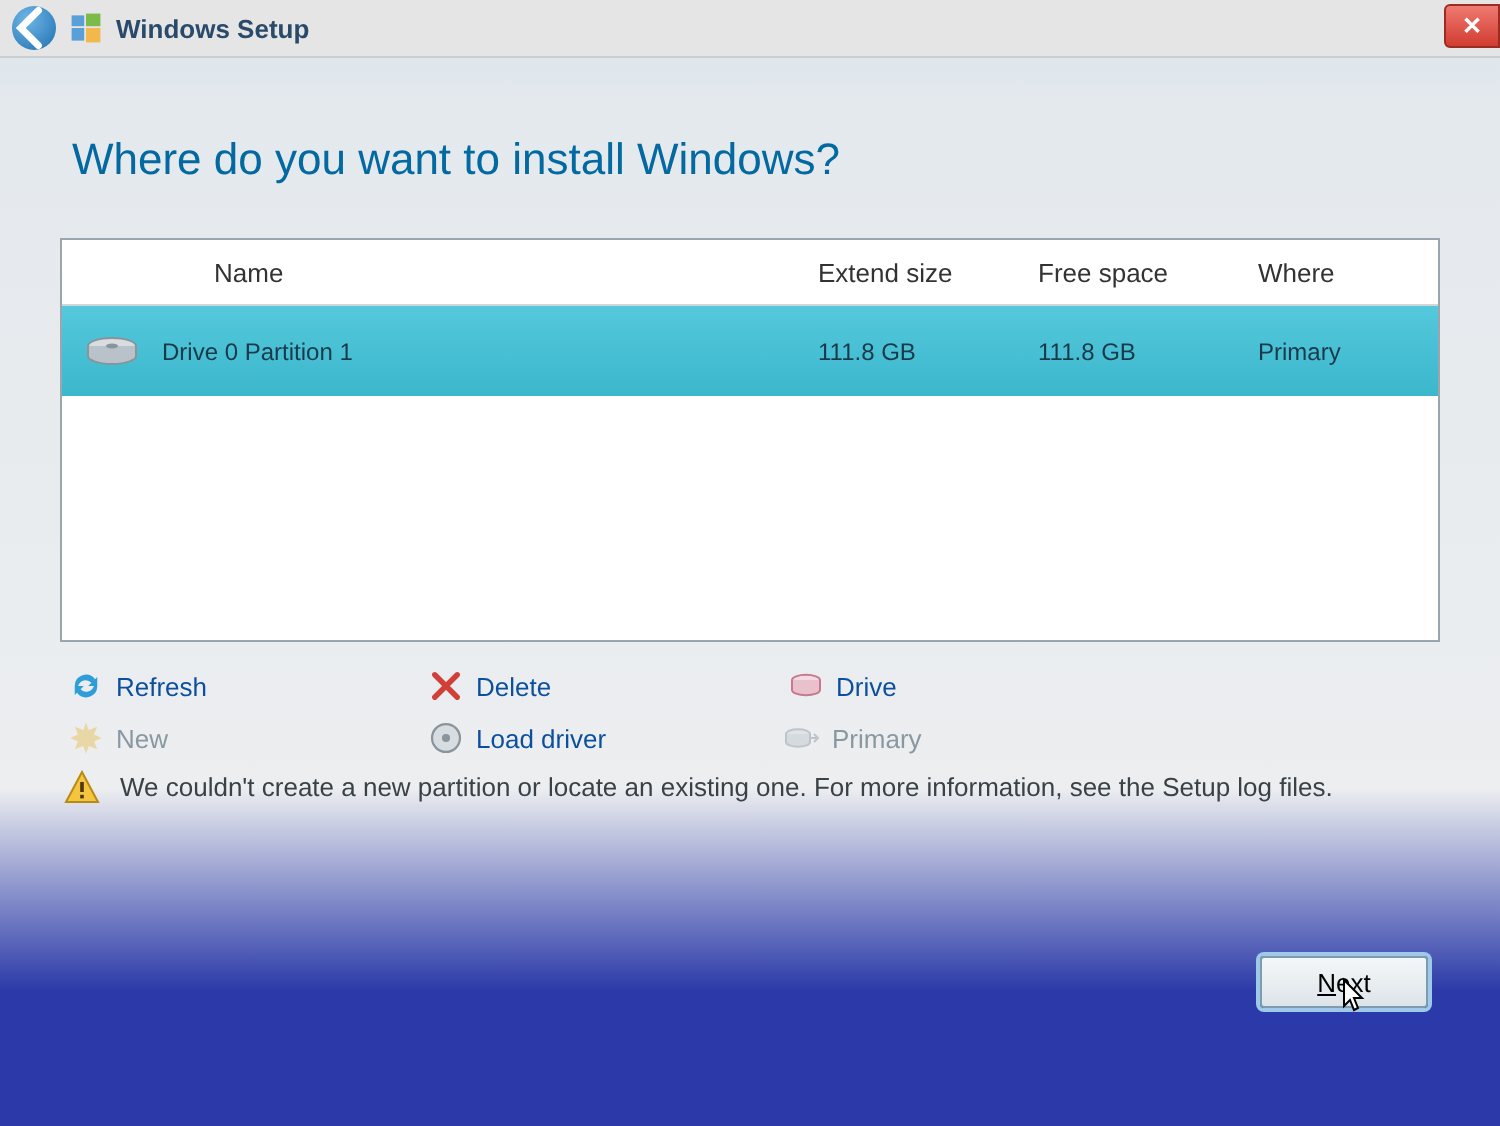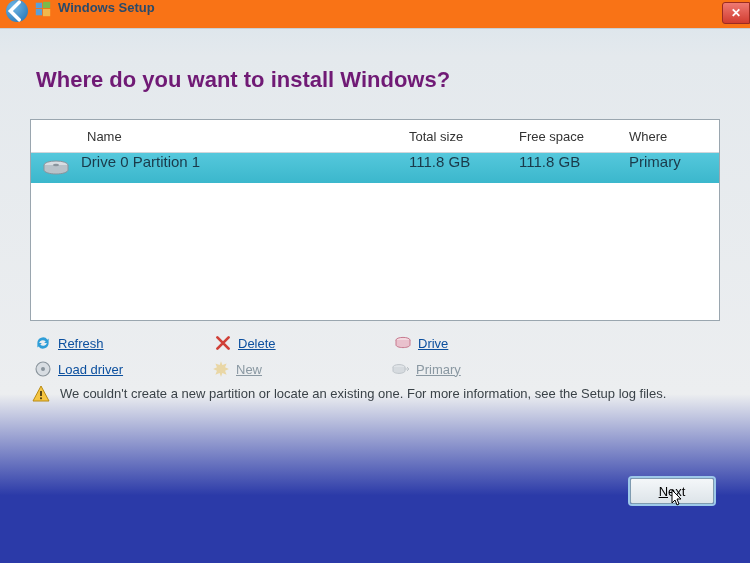--- a/index.html
+++ b/index.html
@@ -1,38 +1,38 @@
 <!DOCTYPE html>
 <html><head>
 <meta charset="utf-8">
 <style>
 html,body{margin:0;padding:0;width:750px;height:563px;font-family:"Segoe UI",Tahoma,sans-serif;overflow:hidden}
 body{background:linear-gradient(180deg,#d9e4ec 0%,#e4e9ed 10%,#eceef0 70%,#2b3aa8 88%,#2b3aa8 100%)}
-.titlebar{height:28px;background:#f97316;display:flex;padding:0 6px;gap:6px;border-bottom:1px solid #c8cfd4}
+.titlebar{height:28px;background:#e5e5e5;display:flex;align-items:center;padding:0 6px;gap:6px;border-bottom:1px solid #c8cfd4}
 .back-btn{width:22px;height:22px;border-radius:50%;background:radial-gradient(circle at 35% 30%,#6fb6e6,#1e6fb0);display:flex;align-items:center;justify-content:center;color:#fff;font-size:12px}
 .app-icon{width:18px;height:18px;position:relative}
 .app-icon svg{width:100%;height:100%}
 .title-text{font-size:13px;color:#2a4a6a;font-weight:600}
 .closebox{position:absolute;right:0;top:2px;width:26px;height:20px;background:linear-gradient(180deg,#ef7a72,#d13c30);border:1px solid #9a2c22;border-radius:3px 0 0 3px;display:flex;align-items:center;justify-content:center;color:#fff;font-size:12px;font-weight:bold}
 .content{padding:18px 30px 10px 30px}
-h1{font-size:22px;font-weight:700;color:#701a75;margin:20px 0 26px 6px}
+h1{font-size:22px;font-weight:400;color:#0369a1;margin:20px 0 26px 6px}
 .disk-box{border:1px solid #9aa6af;background:#fff;height:200px}
-.hdr-row{display:flex;align-items:center;height:32px;border-bottom:1px solid #d0d6db;font-size:13px;color:#333;padding-left:56px}
+.hdr-row{display:flex;align-items:center;height:32px;border-bottom:1px solid #d0d6db;font-size:13px;color:#333;padding-left:76px}
 .hdr-row .col-name{flex:1}
 .col-size{width:110px;text-align:left}
 .col-free{width:110px;text-align:left}
 .col-type{width:90px;text-align:left}
-.data-row{display:flex;height:30px;font-size:15px;background:linear-gradient(180deg,#55c8dc,#3bb7cc);color:#1a3a4a;padding-left:8px}
+.data-row{display:flex;align-items:center;height:45px;font-size:12px;background:linear-gradient(180deg,#55c8dc,#3bb7cc);color:#1a3a4a;padding-left:8px}
 .drive-ico{width:34px;display:flex;align-items:center;justify-content:center}
 .drive-ico svg{width:28px;height:18px}
 .data-row .col-name{flex:1;padding-left:8px}
 .actions{margin:14px 0 8px 4px;display:flex;flex-wrap:wrap;width:660px;row-gap:10px}
 .act{display:flex;align-items:center;gap:6px;font-size:13px;width:180px}
 .act.wide{width:178px}
-.act a{color:#0b4f9e;text-decoration:underline;cursor:pointer}
+.act a{color:#0b4f9e;cursor:pointer}
 .act.disabled a{color:#8a98a2;cursor:default}
 .act.disabled .ico{opacity:.55}
 .ico{width:18px;height:16px;display:inline-flex;align-items:center;justify-content:center}
 .warning{display:flex;gap:10px;font-size:13px;color:#3a4248;margin:8px 4px 15px 2px;line-height:1.35;max-width:660px}
 .warn-ico{width:18px;height:18px;flex:none}
 .next-wrap{position:absolute;right:36px;top:478px}
 button.next{width:84px;height:26px;font-size:13px;background:linear-gradient(180deg,#f4f7f9,#dde4e9);border:1px solid #7f9bb0;box-shadow:0 0 0 2px #9ec9e9;border-radius:2px;cursor:pointer}
 button.next .u{text-decoration:underline}
 .cursor{position:absolute;right:62px;top:488px;width:18px;height:18px;pointer-events:none}
 </style>
@@ -56,21 +56,21 @@
   <span class="title-text">Windows Setup</span>
   <div class="closebox">✕</div>
 </div>
 
 <div class="content">
   <h1>Where do you want to install Windows?</h1>
 
   <div class="disk-box">
     <div class="hdr-row">
       <div class="col-name">Name</div>
-      <div class="col-size">Total size</div>
+      <div class="col-size">Extend size</div>
       <div class="col-free">Free space</div>
       <div class="col-type">Where</div>
     </div>
     <div class="data-row">
       <span class="drive-ico">
         <svg viewBox="0 0 28 18">
             <ellipse cx="14" cy="6" rx="12" ry="4" fill="#d8dde2" stroke="#8a949c"></ellipse>
             <path d="M2 6v5c0 2.2 5.4 4 12 4s12-1.8 12-4V6" fill="#b9c2c9" stroke="#8a949c"></path>
             <ellipse cx="14" cy="6" rx="3" ry="1.2" fill="#8a949c"></ellipse>
           </svg>
@@ -101,36 +101,36 @@
     </div>
     <div class="act">
       <span class="ico">
           <svg viewBox="0 0 18 14">
             <ellipse cx="9" cy="4" rx="7" ry="2.6" fill="#f3d9e0" stroke="#c77a8f"></ellipse>
             <path d="M2 4v5c0 1.4 3.1 2.6 7 2.6s7-1.2 7-2.6V4" fill="#e9c1cd" stroke="#c77a8f"></path>
           </svg>
         </span>
       <a>Drive</a>
     </div>
+    <div class="act disabled">
+      <span class="ico">
+          <svg viewBox="0 0 16 16">
+            <path d="M8 1l1.2 3.4L13 3l-1.4 3.4L15 8l-3.4 1.6L13 13l-3.8-1.4L8 15l-1.2-3.4L3 13l1.4-3.4L1 8l3.4-1.6L3 3l3.8 1.4z" fill="#e8c56a"></path>
+          </svg>
+        </span>
+      <a>New</a>
+    </div>
     <div class="act wide">
       <span class="ico">
           <svg viewBox="0 0 16 16">
             <circle cx="8" cy="8" r="6.2" fill="#d8dde2" stroke="#8a949c"></circle>
             <circle cx="8" cy="8" r="1.8" fill="#8a949c"></circle>
           </svg>
         </span>
       <a>Load driver</a>
-    </div>
-    <div class="act disabled">
-      <span class="ico">
-          <svg viewBox="0 0 16 16">
-            <path d="M8 1l1.2 3.4L13 3l-1.4 3.4L15 8l-3.4 1.6L13 13l-3.8-1.4L8 15l-1.2-3.4L3 13l1.4-3.4L1 8l3.4-1.6L3 3l3.8 1.4z" fill="#e8c56a"></path>
-          </svg>
-        </span>
-      <a>New</a>
     </div>
     <div class="act disabled">
       <span class="ico">
           <svg viewBox="0 0 18 14">
             <ellipse cx="7" cy="5" rx="6" ry="2.4" fill="#d8dde2" stroke="#9aa3ab"></ellipse>
             <path d="M1 5v4c0 1.3 2.7 2.4 6 2.4s6-1.1 6-2.4V5" fill="#c5ccd2" stroke="#9aa3ab"></path>
             <path d="M13 7h4M15 5l2 2-2 2" stroke="#9aa3ab" fill="none"></path>
           </svg>
         </span>
       <a>Primary</a>

